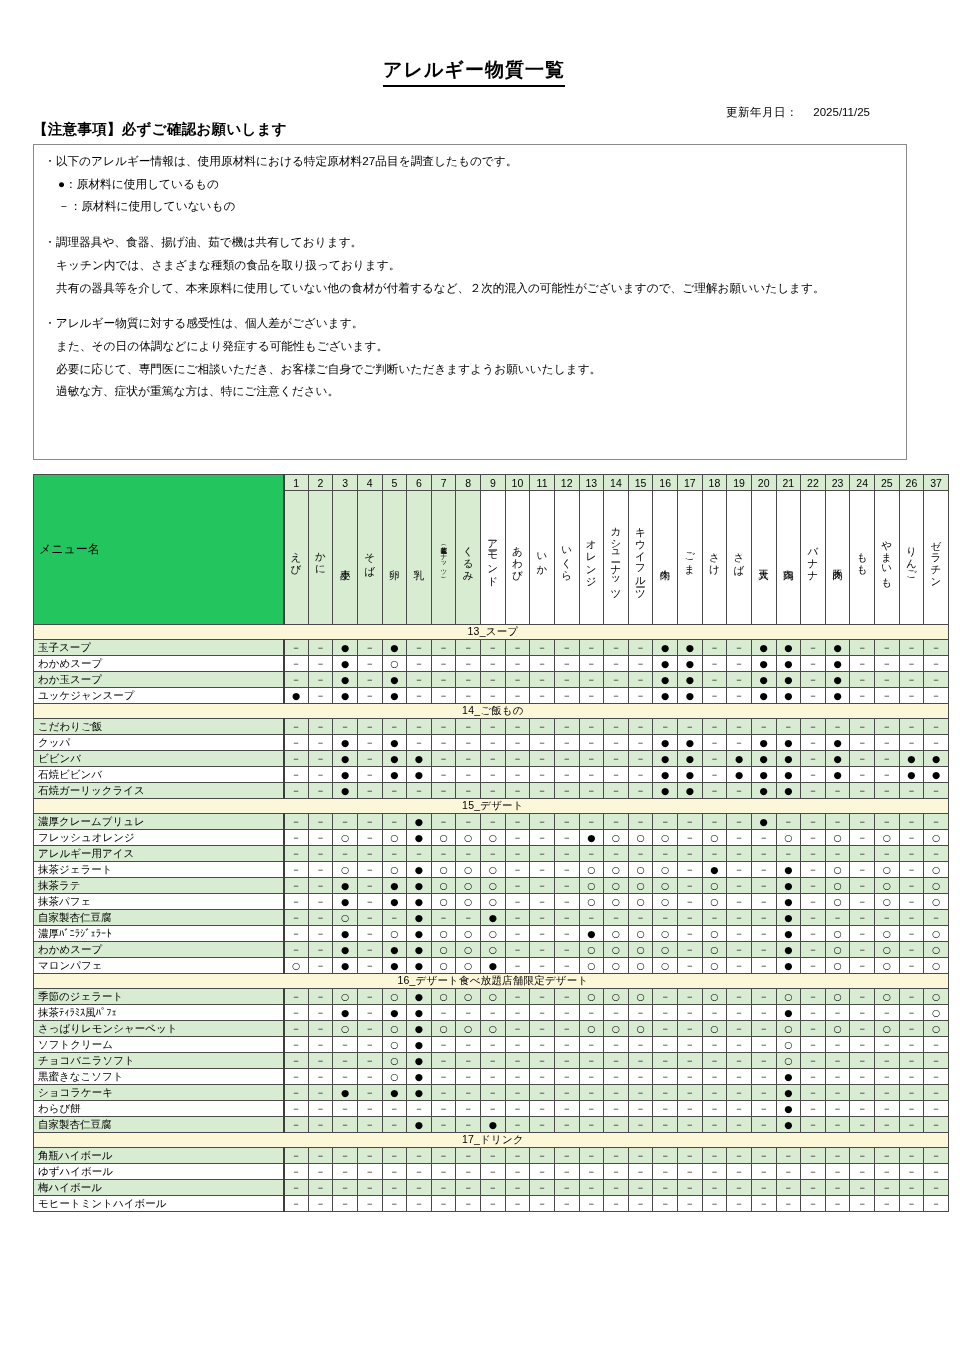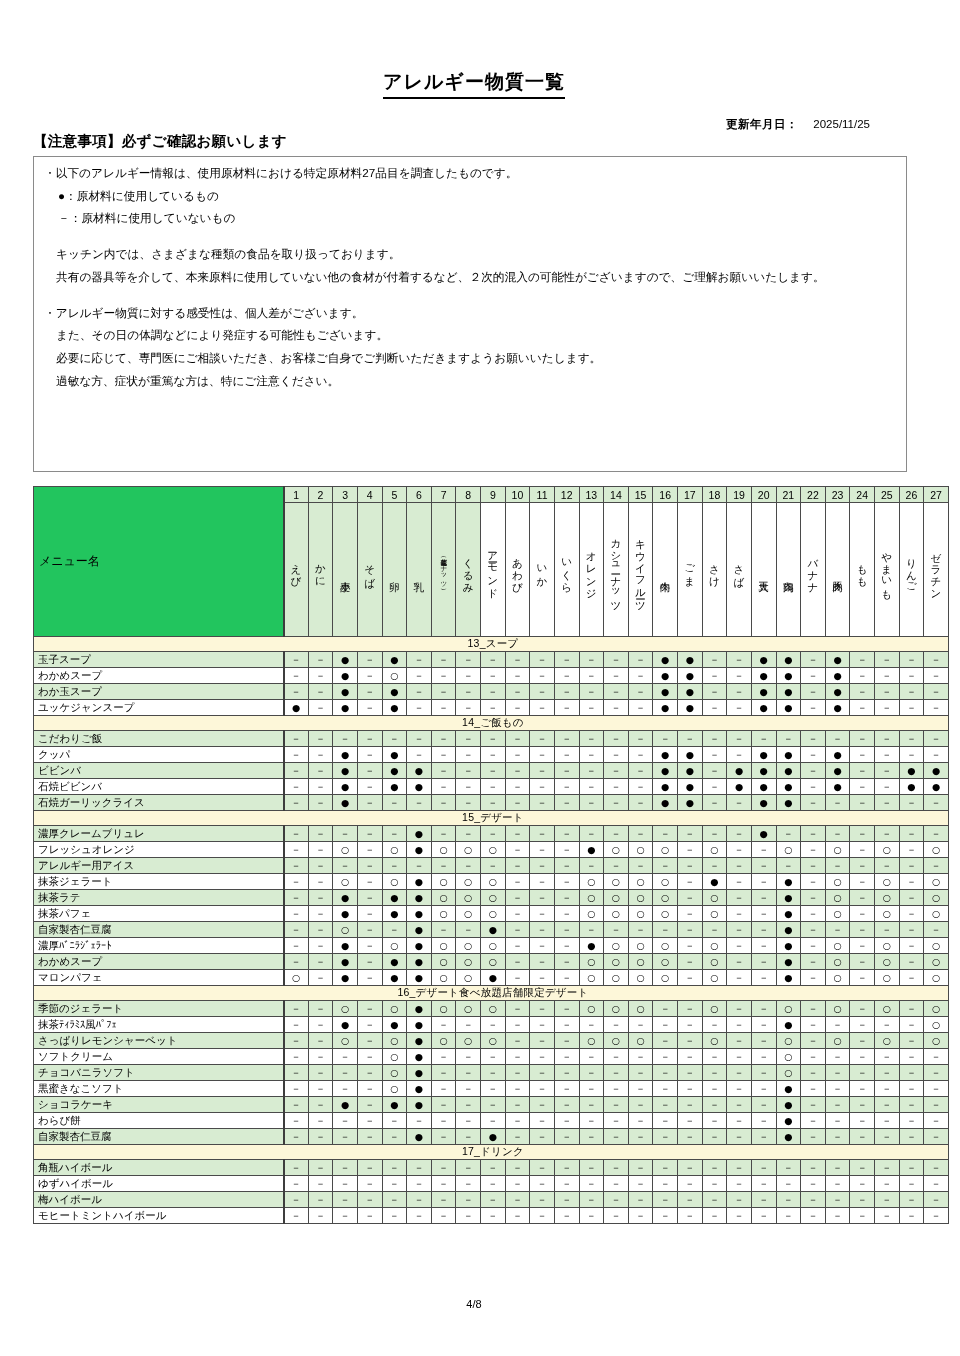--- a/index.html
+++ b/index.html
@@ -12,21 +12,21 @@
     height: 1356px;
     font-family: "Liberation Sans", "DejaVu Sans", sans-serif;
     color: #000000;
     position: relative;
     overflow: hidden;
   }
   .page {
     width: 948px;
     height: 1356px;
     box-sizing: border-box;
-    padding: 12px 25px;
+    padding: 0 25px;
     position: relative;
   }
   
   .title-wrap {
     text-align: center;
     padding-top: 57px;
   }
   .doc-title {
     display: inline-block;
     font-size: 19px;
@@ -34,21 +34,21 @@
     letter-spacing: 1px;
     border-bottom: 2px solid #000;
     padding-bottom: 2px;
   }
   .updated-row {
     text-align: right;
     margin-top: 18px;
     padding-right: 53px;
     font-size: 11.5px;
   }
-  .updated-label { letter-spacing: .5px; font-weight: bold; }
+  .updated-label { letter-spacing: .5px; }
   .updated-value { margin-left: 12px; }
 
   
   .notice-head {
     margin-left: 8px;
     font-size: 14.5px;
     font-weight: bold;
     letter-spacing: .3px;
   }
   .notice-box {
@@ -166,20 +166,21 @@
     <span class="updated-value">2025/11/25</span>
   </div>
 
   <div class="notice-head">【注意事項】必ずご確認お願いします</div>
 
   <div class="notice-box">
     <div class="n-line">・以下のアレルギー情報は、使用原材料における特定原材料27品目を調査したものです。</div>
     <div class="n-line n-indent1">●：原材料に使用しているもの</div>
     <div class="n-line n-indent1">－：原材料に使用していないもの</div>
     <div class="n-gap"></div>
+    <div class="n-line">・調理器具や、食器、揚げ油、茹で機は共有しております。</div>
     <div class="n-line n-indent2">キッチン内では、さまざまな種類の食品を取り扱っております。</div>
     <div class="n-line n-indent2">共有の器具等を介して、本来原料に使用していない他の食材が付着するなど、２次的混入の可能性がございますので、ご理解お願いいたします。</div>
     <div class="n-gap"></div>
     <div class="n-line">・アレルギー物質に対する感受性は、個人差がございます。</div>
     <div class="n-line n-indent2">また、その日の体調などにより発症する可能性もございます。</div>
     <div class="n-line n-indent2">必要に応じて、専門医にご相談いただき、お客様ご自身でご判断いただきますようお願いいたします。</div>
     <div class="n-line n-indent2">過敏な方、症状が重篤な方は、特にご注意ください。</div>
     <div class="n-gap"></div>
   </div>
 
@@ -237,21 +238,21 @@
             <th class="hdr-num">17</th>
             <th class="hdr-num">18</th>
             <th class="hdr-num">19</th>
             <th class="hdr-num">20</th>
             <th class="hdr-num">21</th>
             <th class="hdr-num">22</th>
             <th class="hdr-num">23</th>
             <th class="hdr-num">24</th>
             <th class="hdr-num">25</th>
             <th class="hdr-num">26</th>
-            <th class="hdr-num">27</th>
+            <th class="hdr-num">37</th>
           </tr>
         <tr id="hdr-name-row">
             <th class="hdr-name g"><span class="vert">えび</span></th>
             <th class="hdr-name g"><span class="vert">かに</span></th>
             <th class="hdr-name g"><span class="vert">小麦</span></th>
             <th class="hdr-name g"><span class="vert">そば</span></th>
             <th class="hdr-name g"><span class="vert">卵</span></th>
             <th class="hdr-name g"><span class="vert">乳</span></th>
             <th class="hdr-name g"><span class="vert small">落花生（ピーナッツ）</span></th>
             <th class="hdr-name g"><span class="vert">くるみ</span></th>
@@ -1249,15 +1250,14 @@
             <td class="cell"><span class="sym sym-dash">－</span></td>
             <td class="cell"><span class="sym sym-dash">－</span></td>
             <td class="cell"><span class="sym sym-dash">－</span></td>
             <td class="cell"><span class="sym sym-dash">－</span></td>
             <td class="cell"><span class="sym sym-dash">－</span></td>
           </tr>
         </tbody>
     </table>
   </div>
 
-  <div class="footer">4/8</div>
 
 </div>
 
 </body></html>

